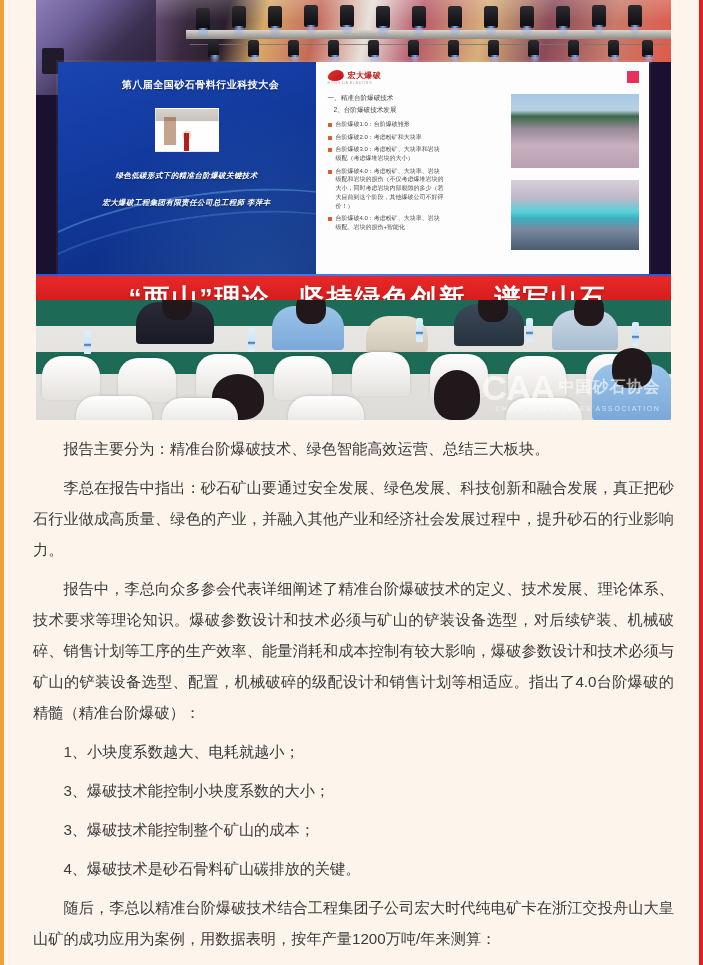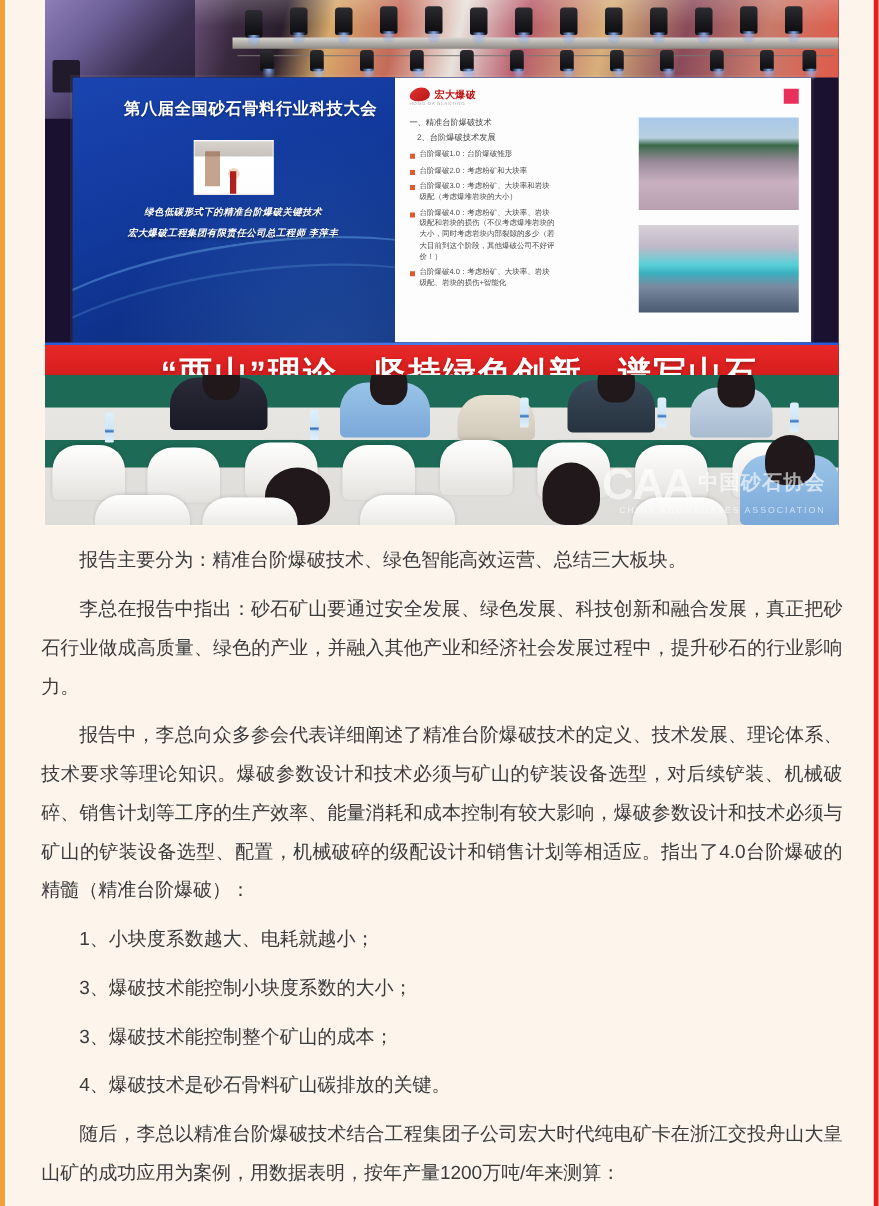--- a/index.html
+++ b/index.html
@@ -94,45 +94,45 @@
   }
   .screenL .swoosh{
     position:absolute; left:-20%; bottom:-40px; width:150%; height:120px;
     border-radius:50%;
     border-top:2px solid rgba(130,200,255,.35);
     border-left:2px solid rgba(130,200,255,.2);
     transform: rotate(-8deg);
   }
   .screenL .swoosh.b{ bottom:-62px; opacity:.6; }
   .slideTitle{
-    font-size: 13px; font-weight: 700; letter-spacing: .5px;
+    font-size: 10px; font-weight: 700; letter-spacing: .5px;
     margin-top: 16px; text-shadow: 0 1px 2px rgba(0,0,0,.4); padding-left: 28px;
   }
   .speakerPhoto{
     width: 64px; height: 44px; margin: 16px auto 0;
     background:
       radial-gradient(circle at 50% 62%, #f2d9c4 0 11%, transparent 11.5%),
       linear-gradient(180deg,#d8d2cc 0%,#c8c2bc 28%,#ffffff 30%,#fdfdfd 100%);
     border: 1px solid rgba(255,255,255,.5);
     position: relative;
   }
   .speakerPhoto:before{
     content:""; position:absolute; left:50%; top:56%; width:5px; height:18px;
     margin-left:-2.5px; background:#b02020;
   }
   .speakerPhoto:after{
     content:""; position:absolute; left:8px; top:8px; width:12px; height:28px;
     background:#8a4a20; opacity:.5;
   }
   .slideLine{
-    font-size: 7.5px; font-weight: 700; margin-top: 9px;
+    font-size: 7.5px; font-weight: 700; margin-top: 19px;
     font-style: italic; letter-spacing: .4px;
     text-shadow: 0 1px 2px rgba(0,0,0,.45);
   }
-  .slideLine.s2{ margin-top: 7px; }
+  .slideLine.s2{ margin-top: 17px; }
 
   .screenR {
     flex: 1; height: 100%; background: #fdfdfd; position: relative;
     padding: 8px 9px 4px 12px; color: #3a3a3a;
   }
   .logoRow{ display:flex; align-items:center; gap:4px; }
   .logoMark{
     width:16px; height:11px; border-radius:50% 50% 50% 50%/60% 60% 40% 40%;
     background: linear-gradient(135deg,#e03030,#b81818);
     transform: skewX(-12deg);

